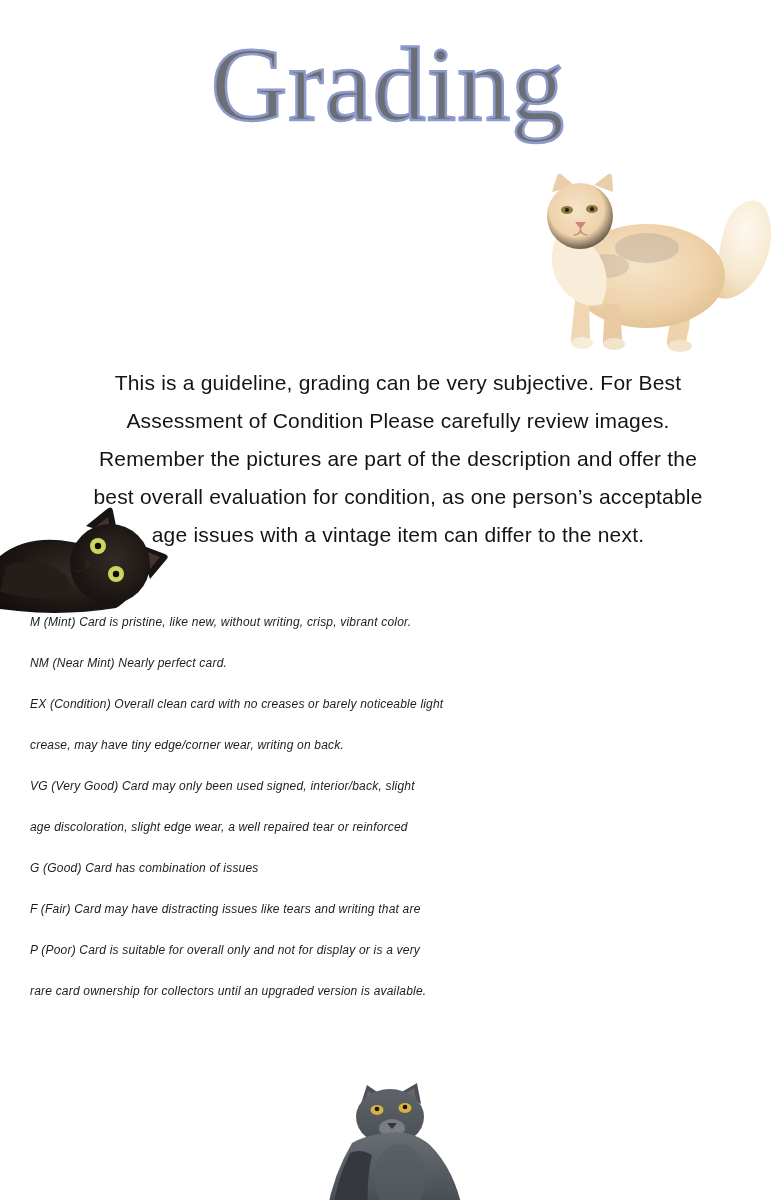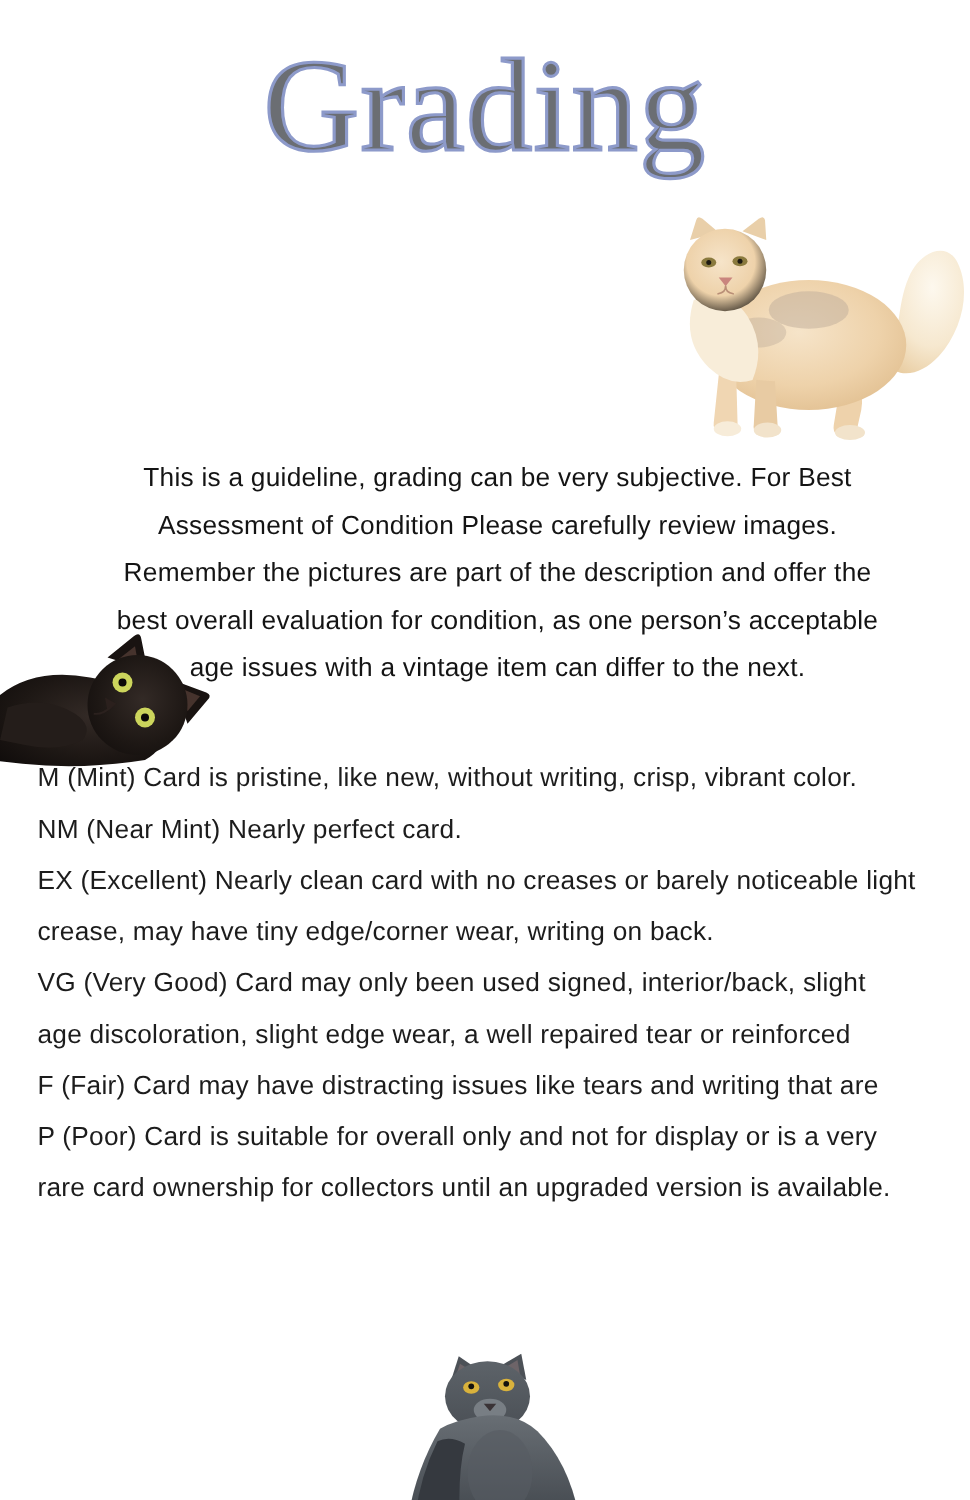--- a/index.html
+++ b/index.html
@@ -54,23 +54,24 @@
   
   .grades {
     position: absolute;
     top: 590px;
     left: 30px;
     width: 740px;
     color: var(--body-text);
   }
   .grades .gline {
     white-space: nowrap;
-    font-size: 21px;
+    font-size: 12px;
     line-height: 41px;
     letter-spacing: 0.2px;
+    font-style: italic;
   }
   
   .cat { position: absolute; }
   .cat svg { display: block; width: 100%; height: 100%; }
   .cat-cream { left: 525px; top: 160px; width: 250px; height: 180px; }
   .cat-black { left: 0px;   top: 494px; width: 178px; height: 108px; }
   .cat-gray  { left: 322px; top: 1071px; width: 160px; height: 134px; }
 </style>
 </head>
 <body>
@@ -176,26 +177,29 @@
   </div>
 
   <div class="grades">
     <div class="grade">
       <div class="gline">M (Mint) Card is pristine, like new, without writing, crisp, vibrant color.</div>
     </div>
     <div class="grade">
       <div class="gline">NM (Near Mint) Nearly perfect card.</div>
     </div>
     <div class="grade">
-      <div class="gline">EX (Excellent) Nearly clean card with no creases or barely noticeable light</div>
+      <div class="gline">EX (Condition) Overall clean card with no creases or barely noticeable light</div>
       <div class="gline">crease, may have tiny edge/corner wear, writing on back.</div>
     </div>
     <div class="grade">
       <div class="gline">VG (Very Good) Card may only been used signed, interior/back, slight</div>
       <div class="gline">age discoloration, slight edge wear, a well repaired tear or reinforced</div>
+    </div>
+    <div class="grade">
+      <div class="gline">G (Good) Card has combination of issues</div>
     </div>
     <div class="grade">
       <div class="gline">F (Fair) Card may have distracting issues like tears and writing that are</div>
     </div>
     <div class="grade">
       <div class="gline">P (Poor) Card is suitable for overall only and not for display or is a very</div>
       <div class="gline">rare card ownership for collectors until an upgraded version is available.</div>
     </div>
   </div>
 

